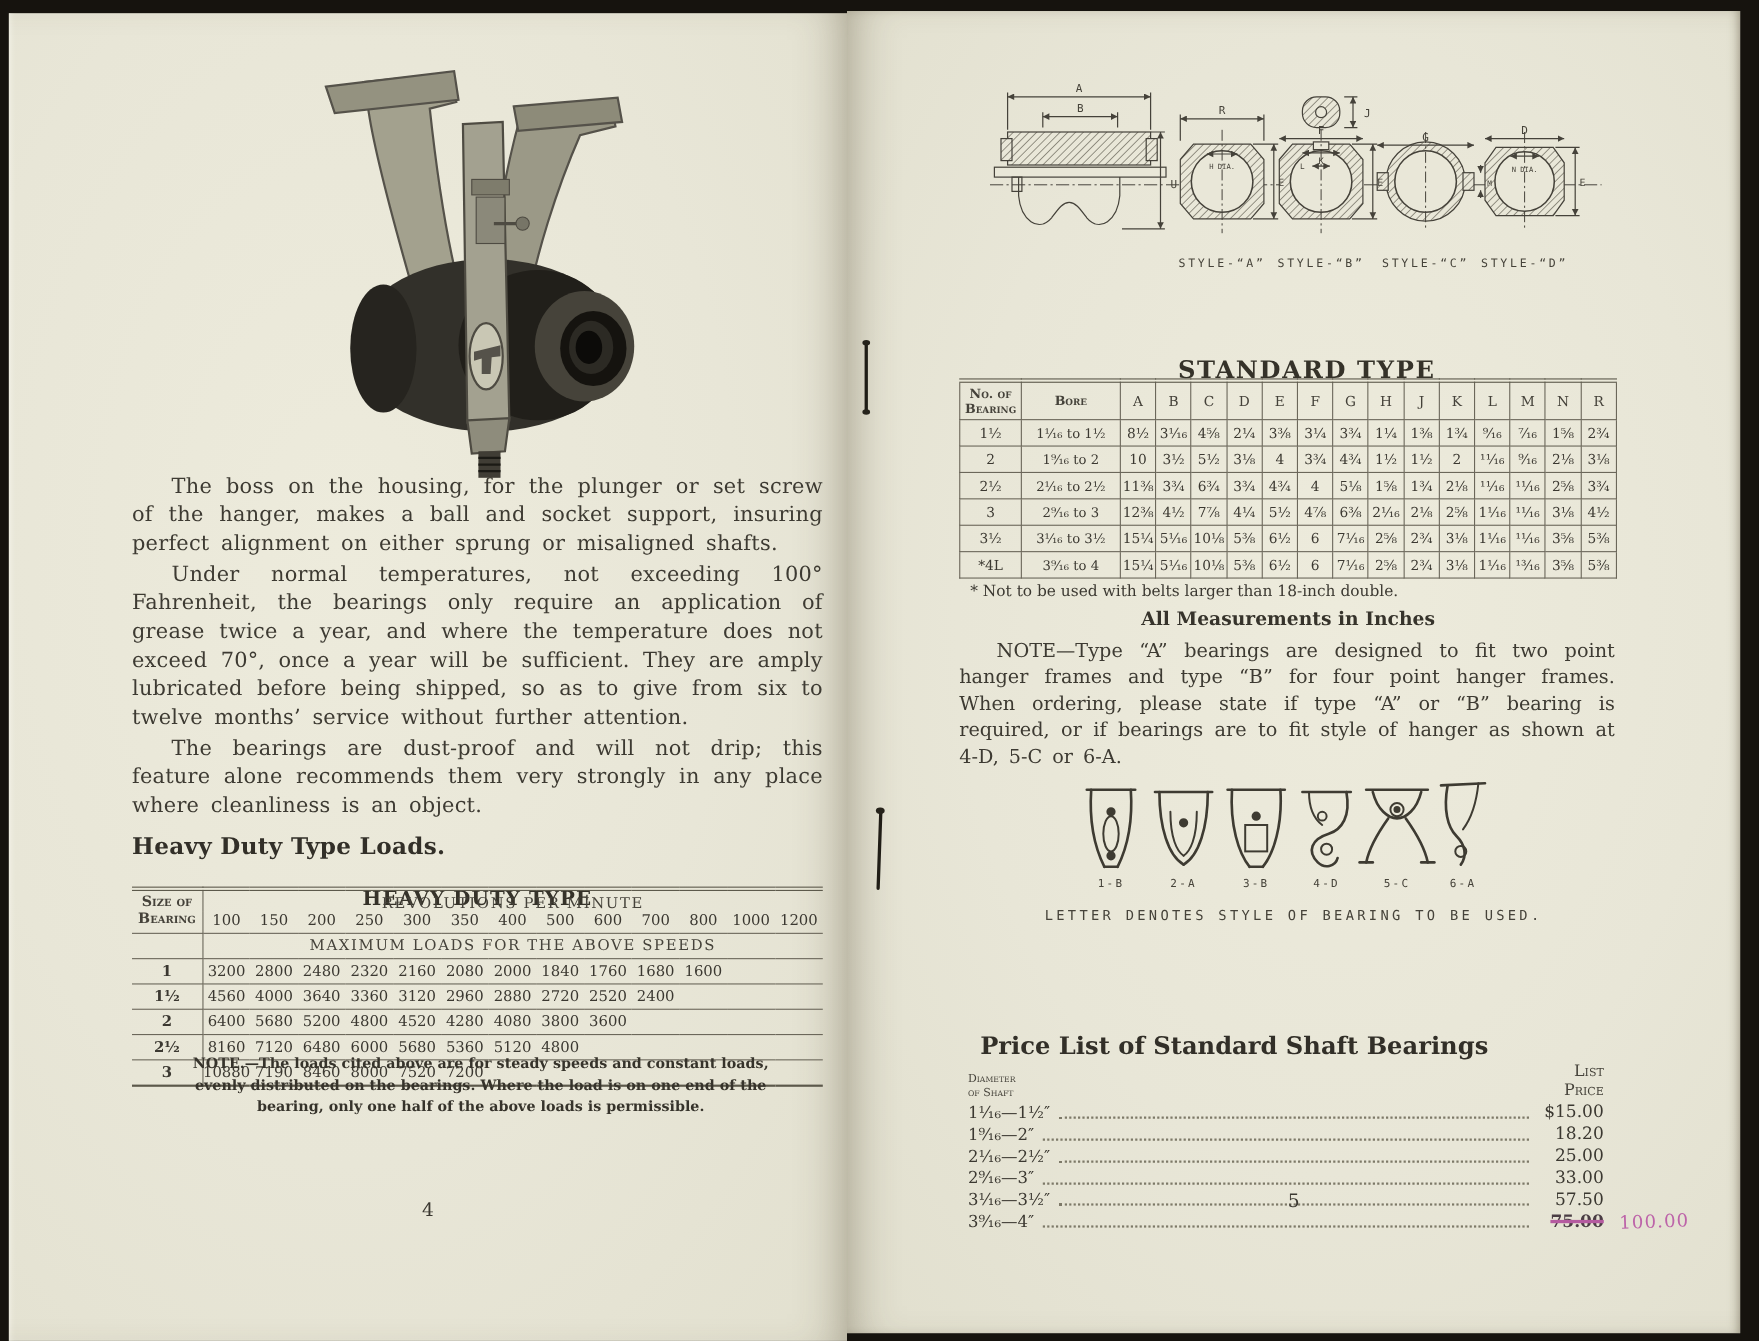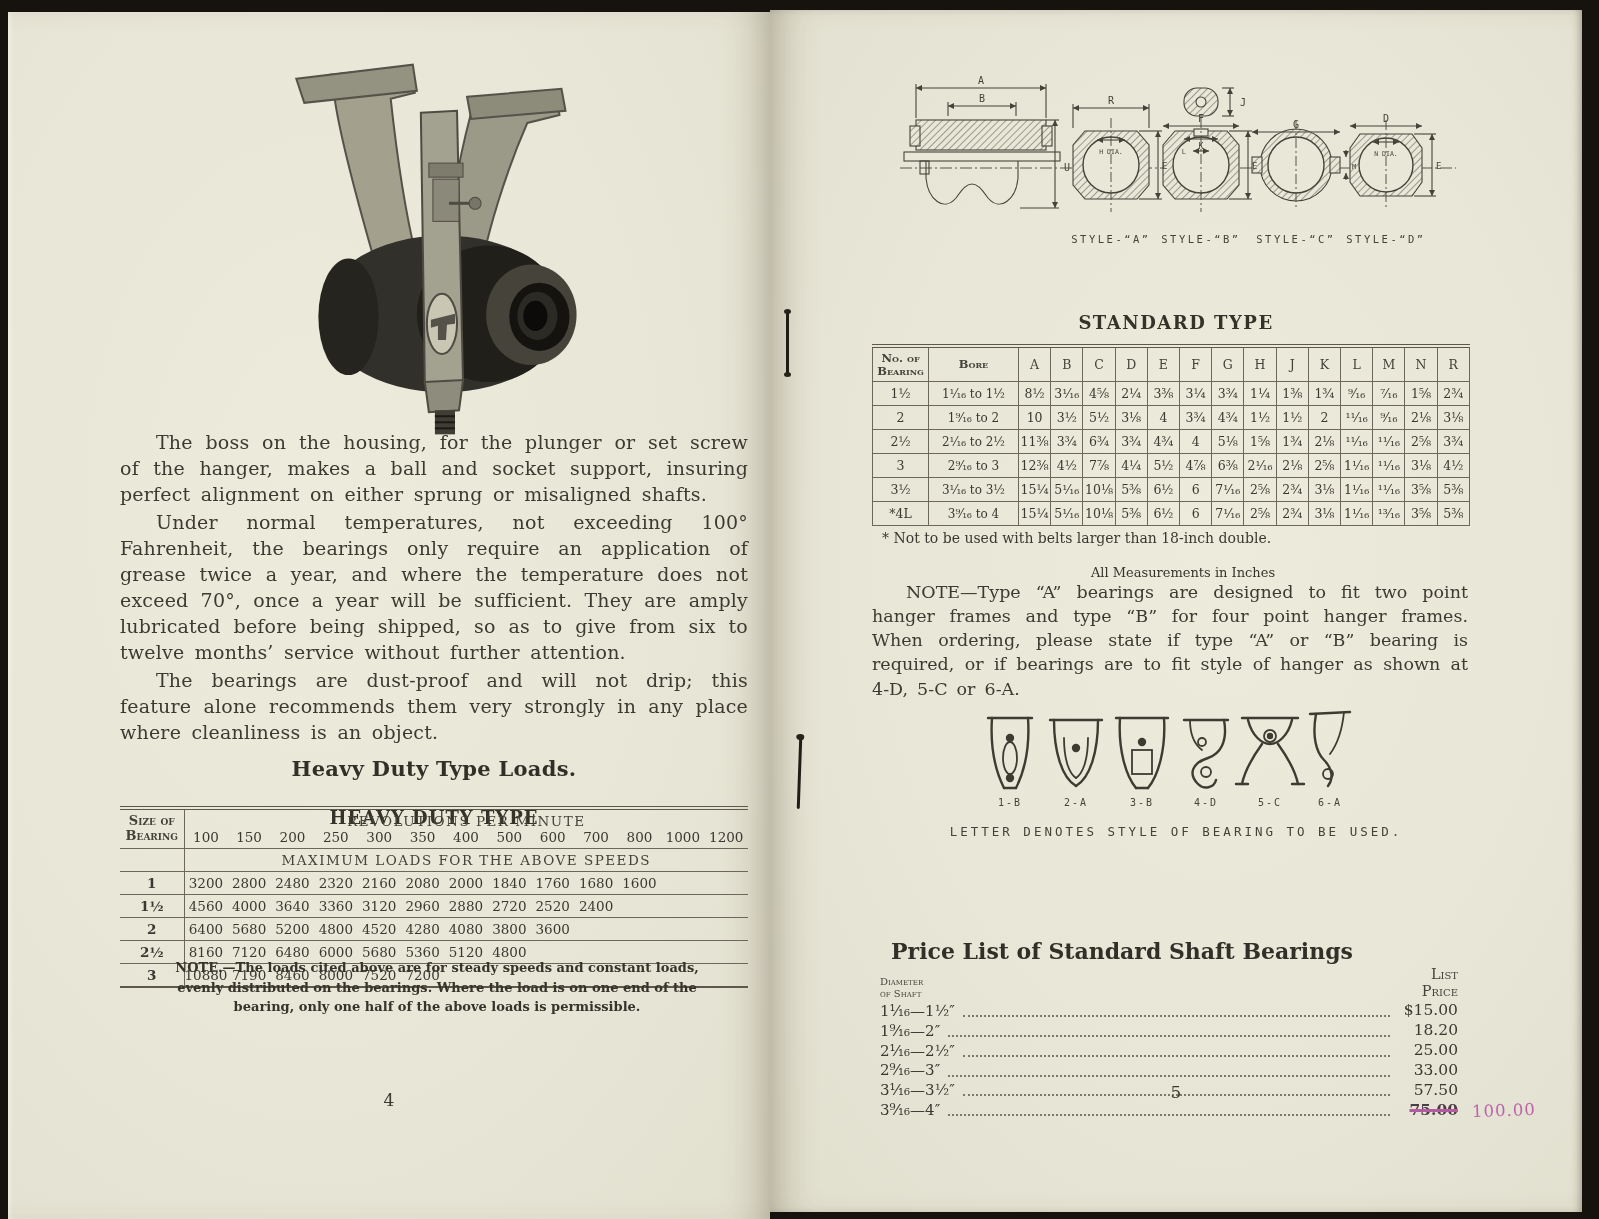--- a/index.html
+++ b/index.html
@@ -33,21 +33,21 @@
 
   
   .hanger-photo{position:absolute;left:230px;top:38px;width:432px;height:398px;}
   .body-text{position:absolute;left:112px;top:418px;width:628px;}
   .body-text p{
     margin:0 0 3px 0;font-size:19px;line-height:1.36;text-align:justify;
     text-indent:36px;word-spacing:.22em;letter-spacing:.2px;color:#3d3a32;
   }
   .loads-heading{
     position:absolute;left:112px;top:744px;width:628px;margin:0;
-    text-align:center;font-size:21px;font-weight:bold;color:#322f28;letter-spacing:.3px;
+    font-size:21px;font-weight:bold;color:#322f28;letter-spacing:.3px;
   }
   .table-title{
     position:absolute;left:112px;top:795px;width:628px;margin:0;
     text-align:center;font-size:18px;font-weight:bold;color:#353229;letter-spacing:1px;
   }
   .hd-table{
     position:absolute;left:112px;top:794px;width:628px;
     border-collapse:collapse;table-layout:fixed;
     border-top:4px double #5c594b;border-bottom:2px solid #5c594b;
     font-size:13.5px;color:#3b3831;
@@ -69,37 +69,37 @@
     position:absolute;left:146px;top:946px;width:566px;margin:0;
     font-size:13px;font-weight:bold;line-height:1.5;text-align:center;color:#36332b;
   }
   .pagenum{position:absolute;left:0;width:100%;text-align:center;font-size:17px;color:#3b3831;}
   .pagenum-left{top:1078px;}
   .pagenum-right{top:1072px;}
 
   
   .dim-diagram{position:absolute;left:126px;top:50px;width:578px;height:204px;}
   .std-heading{
-    position:absolute;left:0;top:302px;width:100%;margin:0;text-align:center;
-    font-size:18px;font-weight:bold;letter-spacing:1.5px;color:#353229;
+    position:absolute;left:0;top:302px;width:100%;margin:12px;text-align:center;
+    font-size:22px;font-weight:bold;letter-spacing:1.5px;color:#353229;
   }
   .std-table{
     position:absolute;left:102px;top:334px;width:598px;
     border-collapse:collapse;table-layout:fixed;
     border-top:4px double #5c594b;
     font-size:12.5px;color:#3b3831;
   }
   .std-table th,.std-table td{
     border:1px solid #6b675a;text-align:center;font-weight:normal;padding:4px 0;
   }
   .std-table th{font-size:12.5px;color:#45423a;}
   .std-table .hcap{font-variant:small-caps;font-weight:bold;font-size:11.5px;line-height:1.1;}
   .std-table td.borecell{font-size:12px;text-align:center;}
   .footnote-right{position:absolute;left:112px;top:520px;margin:0;font-size:14px;color:#3b3831;}
-  .meas-note{position:absolute;left:102px;top:543px;width:598px;margin:12px;text-align:center;font-size:13px;font-weight:normal;color:#36332b;}
+  .meas-note{position:absolute;left:102px;top:543px;width:598px;margin:0;text-align:center;font-size:17px;font-weight:bold;color:#36332b;}
   .note-right{
     position:absolute;left:102px;top:570px;width:596px;margin:0;
     font-size:17.5px;line-height:1.38;text-align:justify;text-indent:34px;
     word-spacing:.2em;color:#3d3a32;
   }
   .frames-diagram{position:absolute;left:208px;top:694px;width:384px;height:114px;}
   .frames-caption{
     position:absolute;left:0;top:814px;width:100%;margin:0;text-align:center;
     font-family:"DejaVu Sans Mono","Liberation Mono",monospace;
     font-size:12.5px;letter-spacing:3px;color:#46433a;

